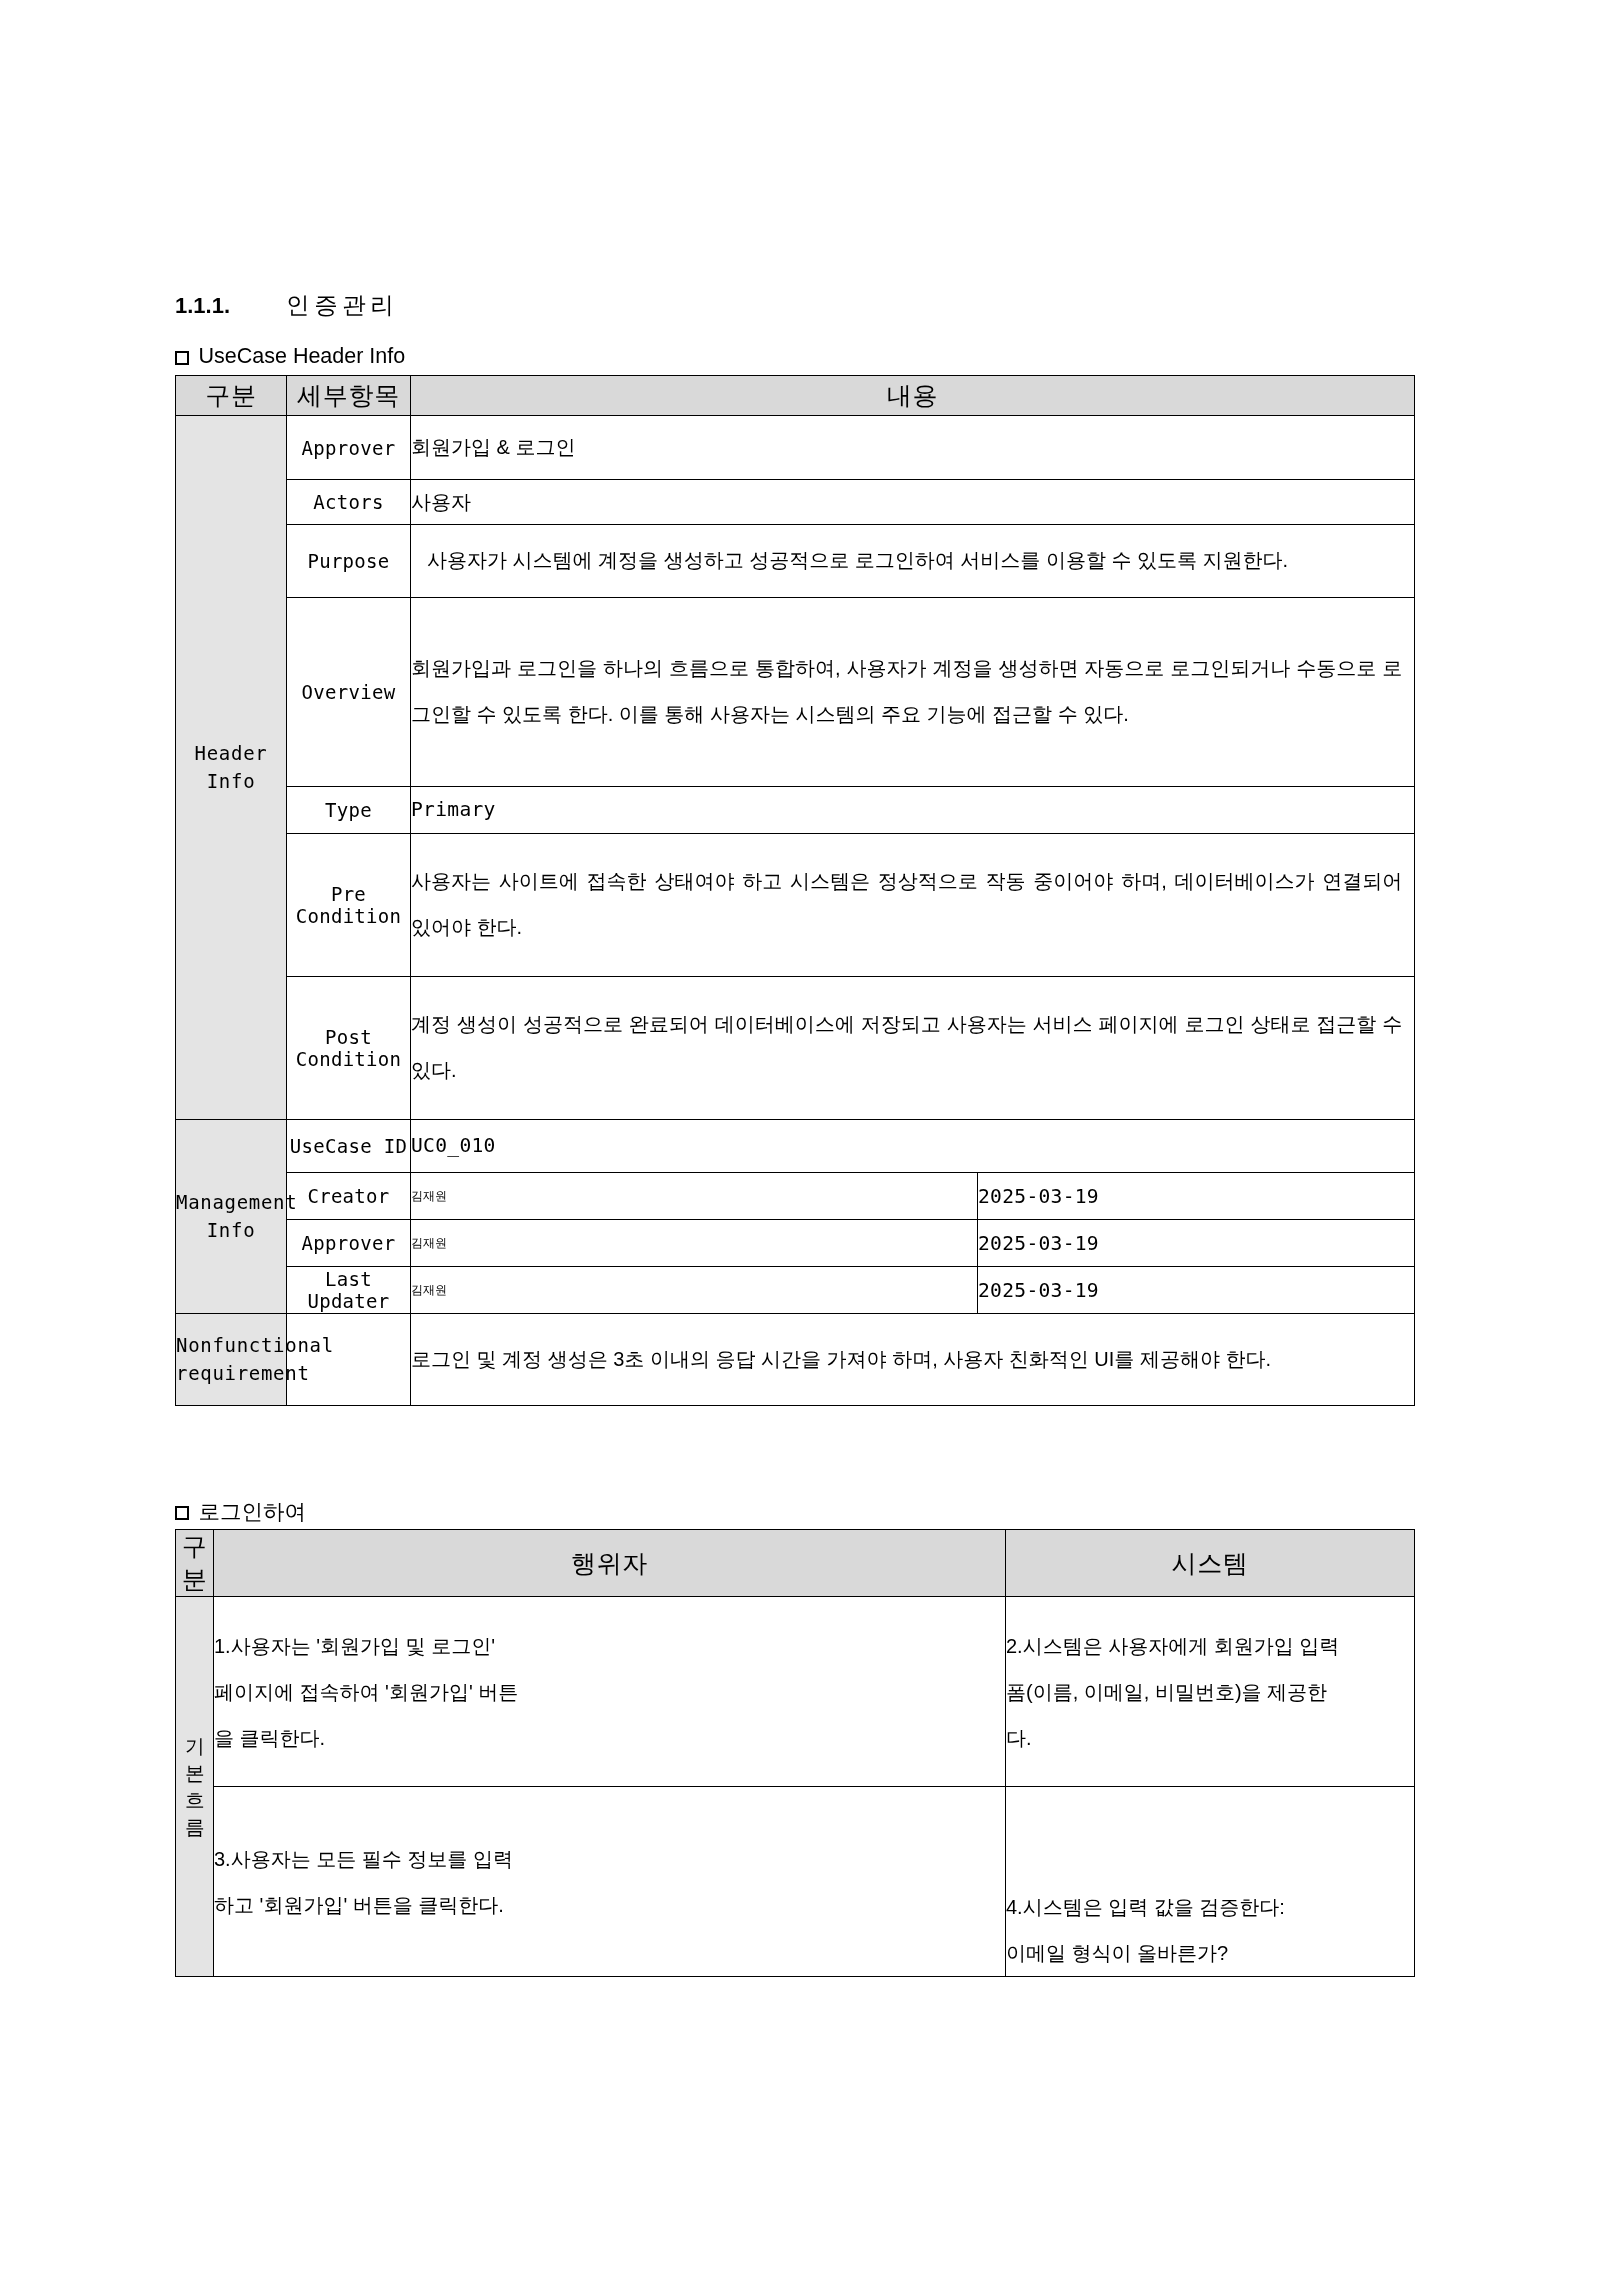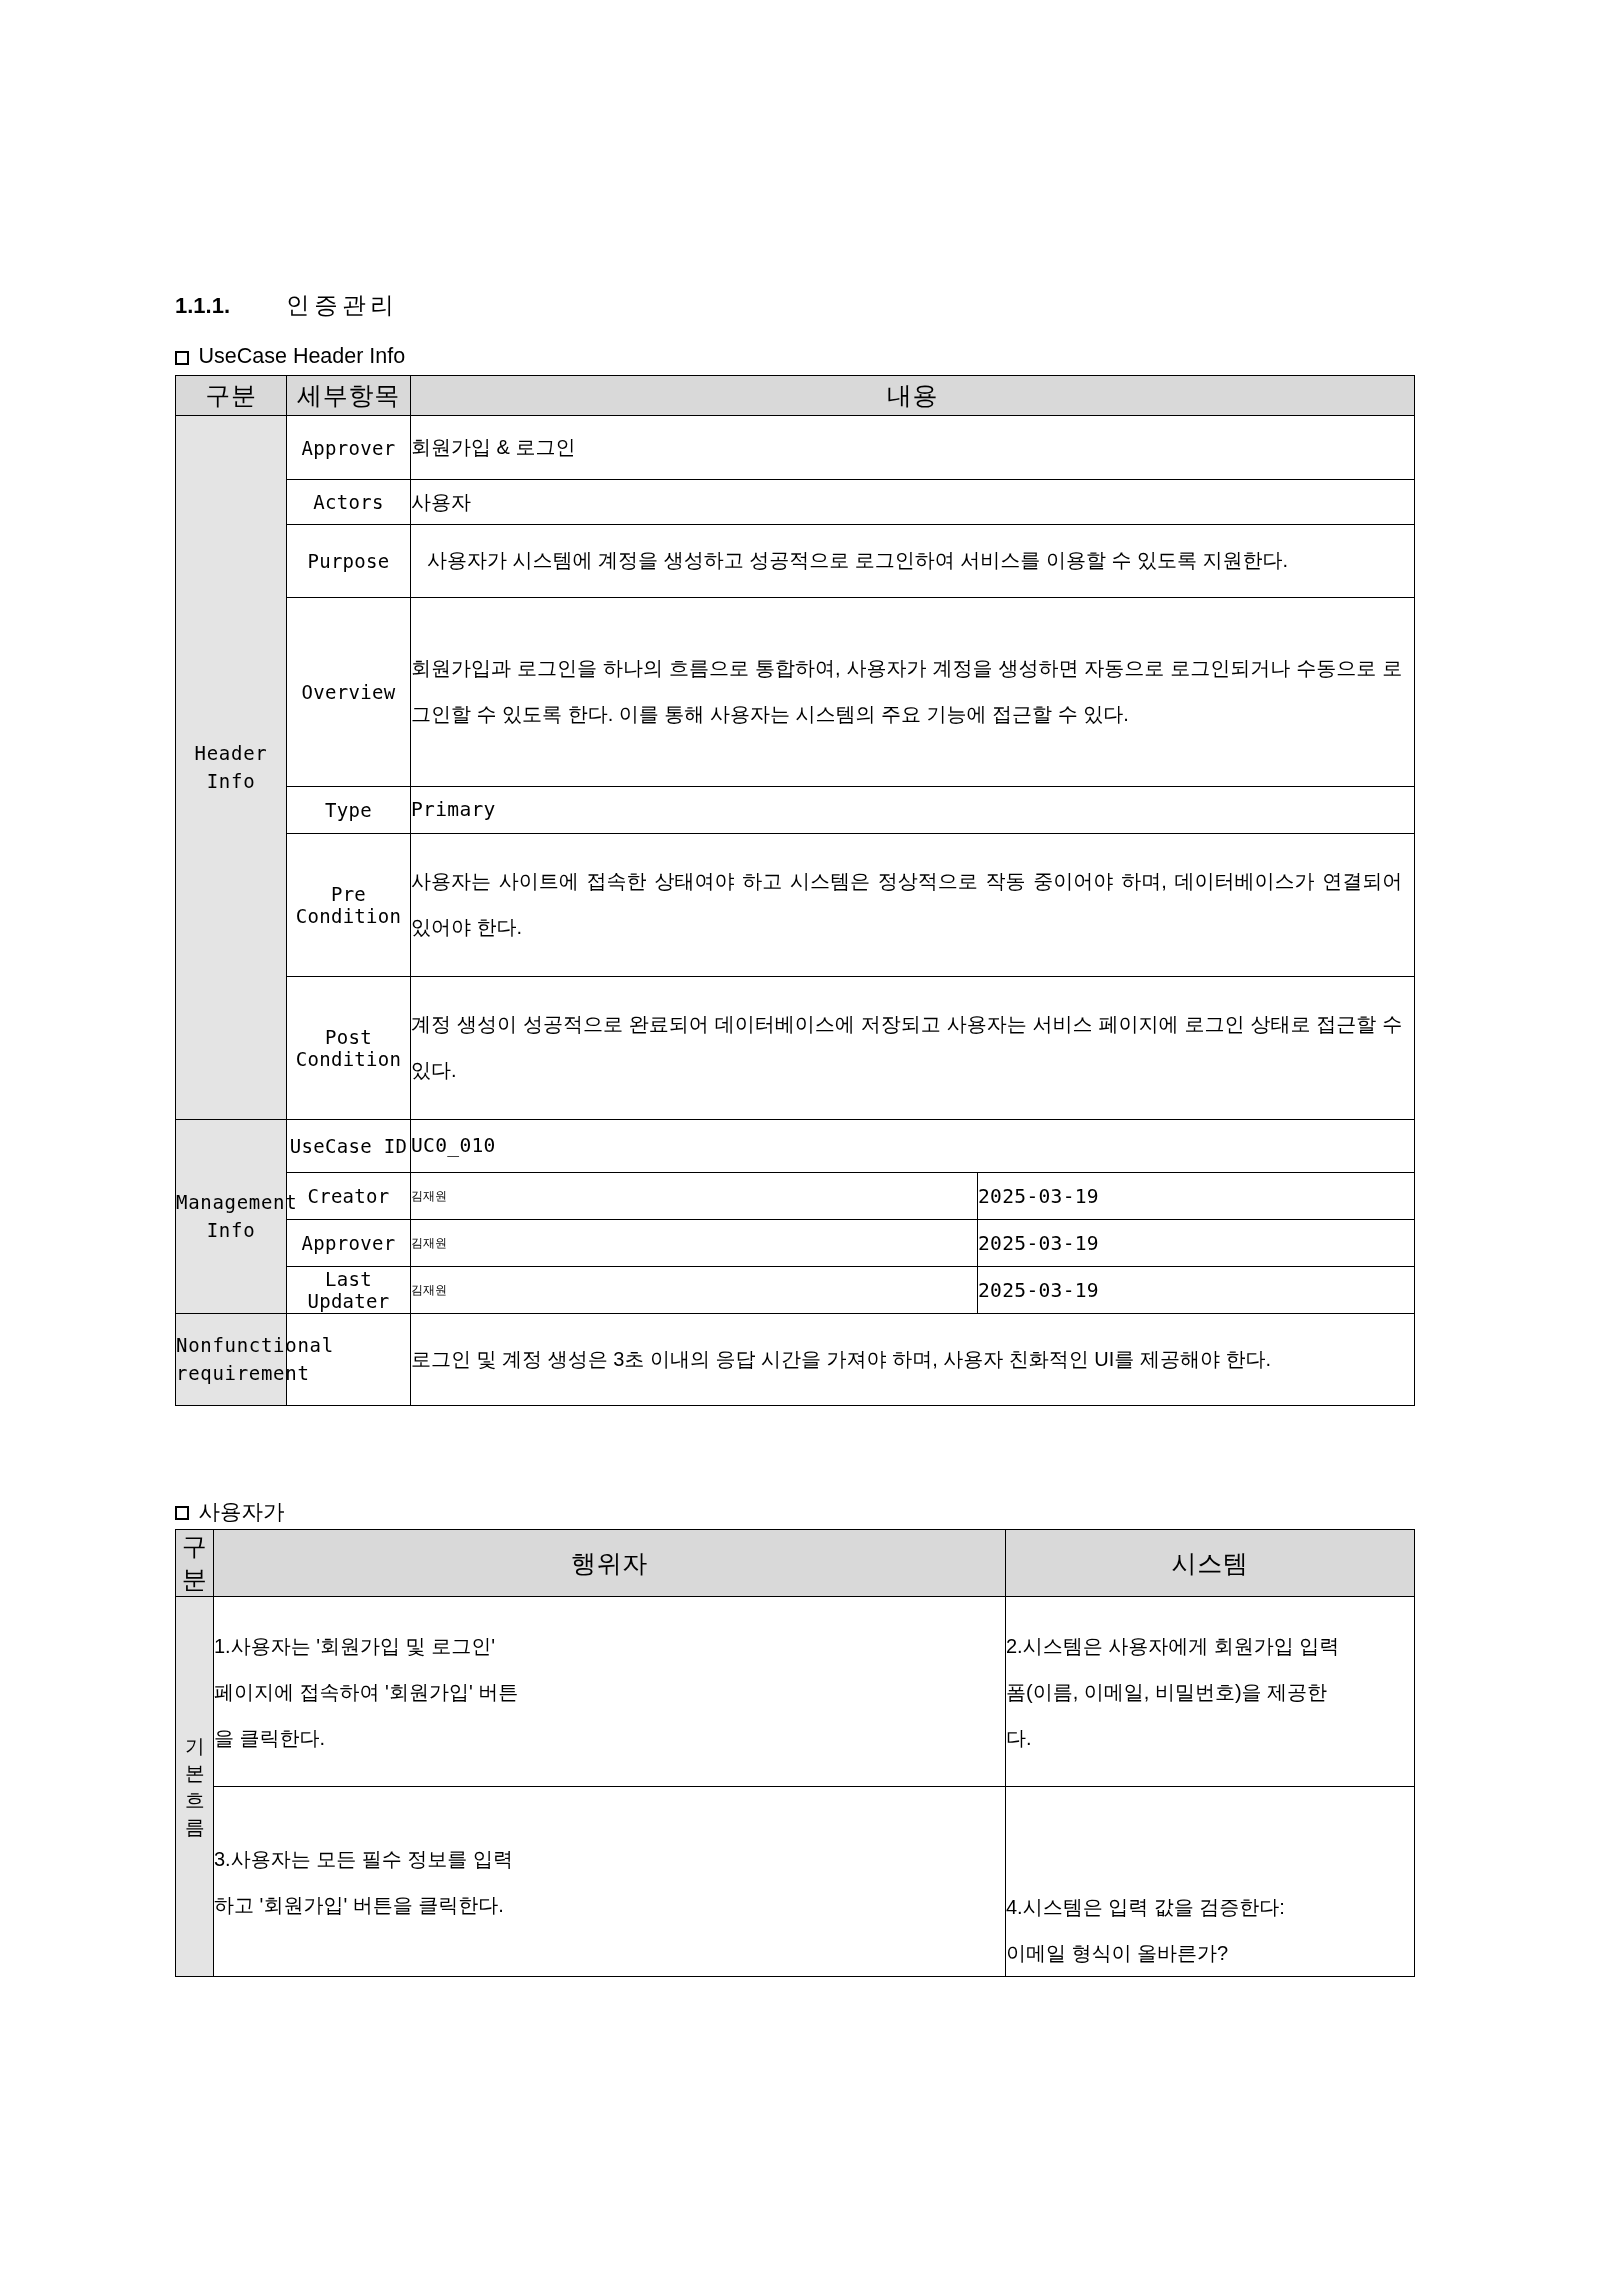--- a/index.html
+++ b/index.html
@@ -276,21 +276,21 @@
         <td class="cat-cell thick-top thick-bottom"><span style="white-space:pre-line">Nonfunctional
 requirement</span></td>
         <td class="sub-cell thick-top thick-bottom" style="height:91px"></td>
         <td class="content-cell justify loose thick-top thick-bottom" colspan="2">로그인 및 계정 생성은 3초 이내의 응답 시간을 가져야 하며, 사용자 친화적인 UI를 제공해야 한다.</td>
       </tr>
     </tbody>
   </table>
 
   <div class="bullet-label" id="lbl-event-flow">
     <span class="bullet-box"></span>
-    <span>사용자가</span>
+    <span>로그인하여</span>
   </div>
 
   <table class="doc-table" id="table-event-flow">
     <colgroup>
       <col class="c-gubun">
         <col class="c-actor">
         <col class="c-system">
     </colgroup>
     <tbody>
       <tr>

